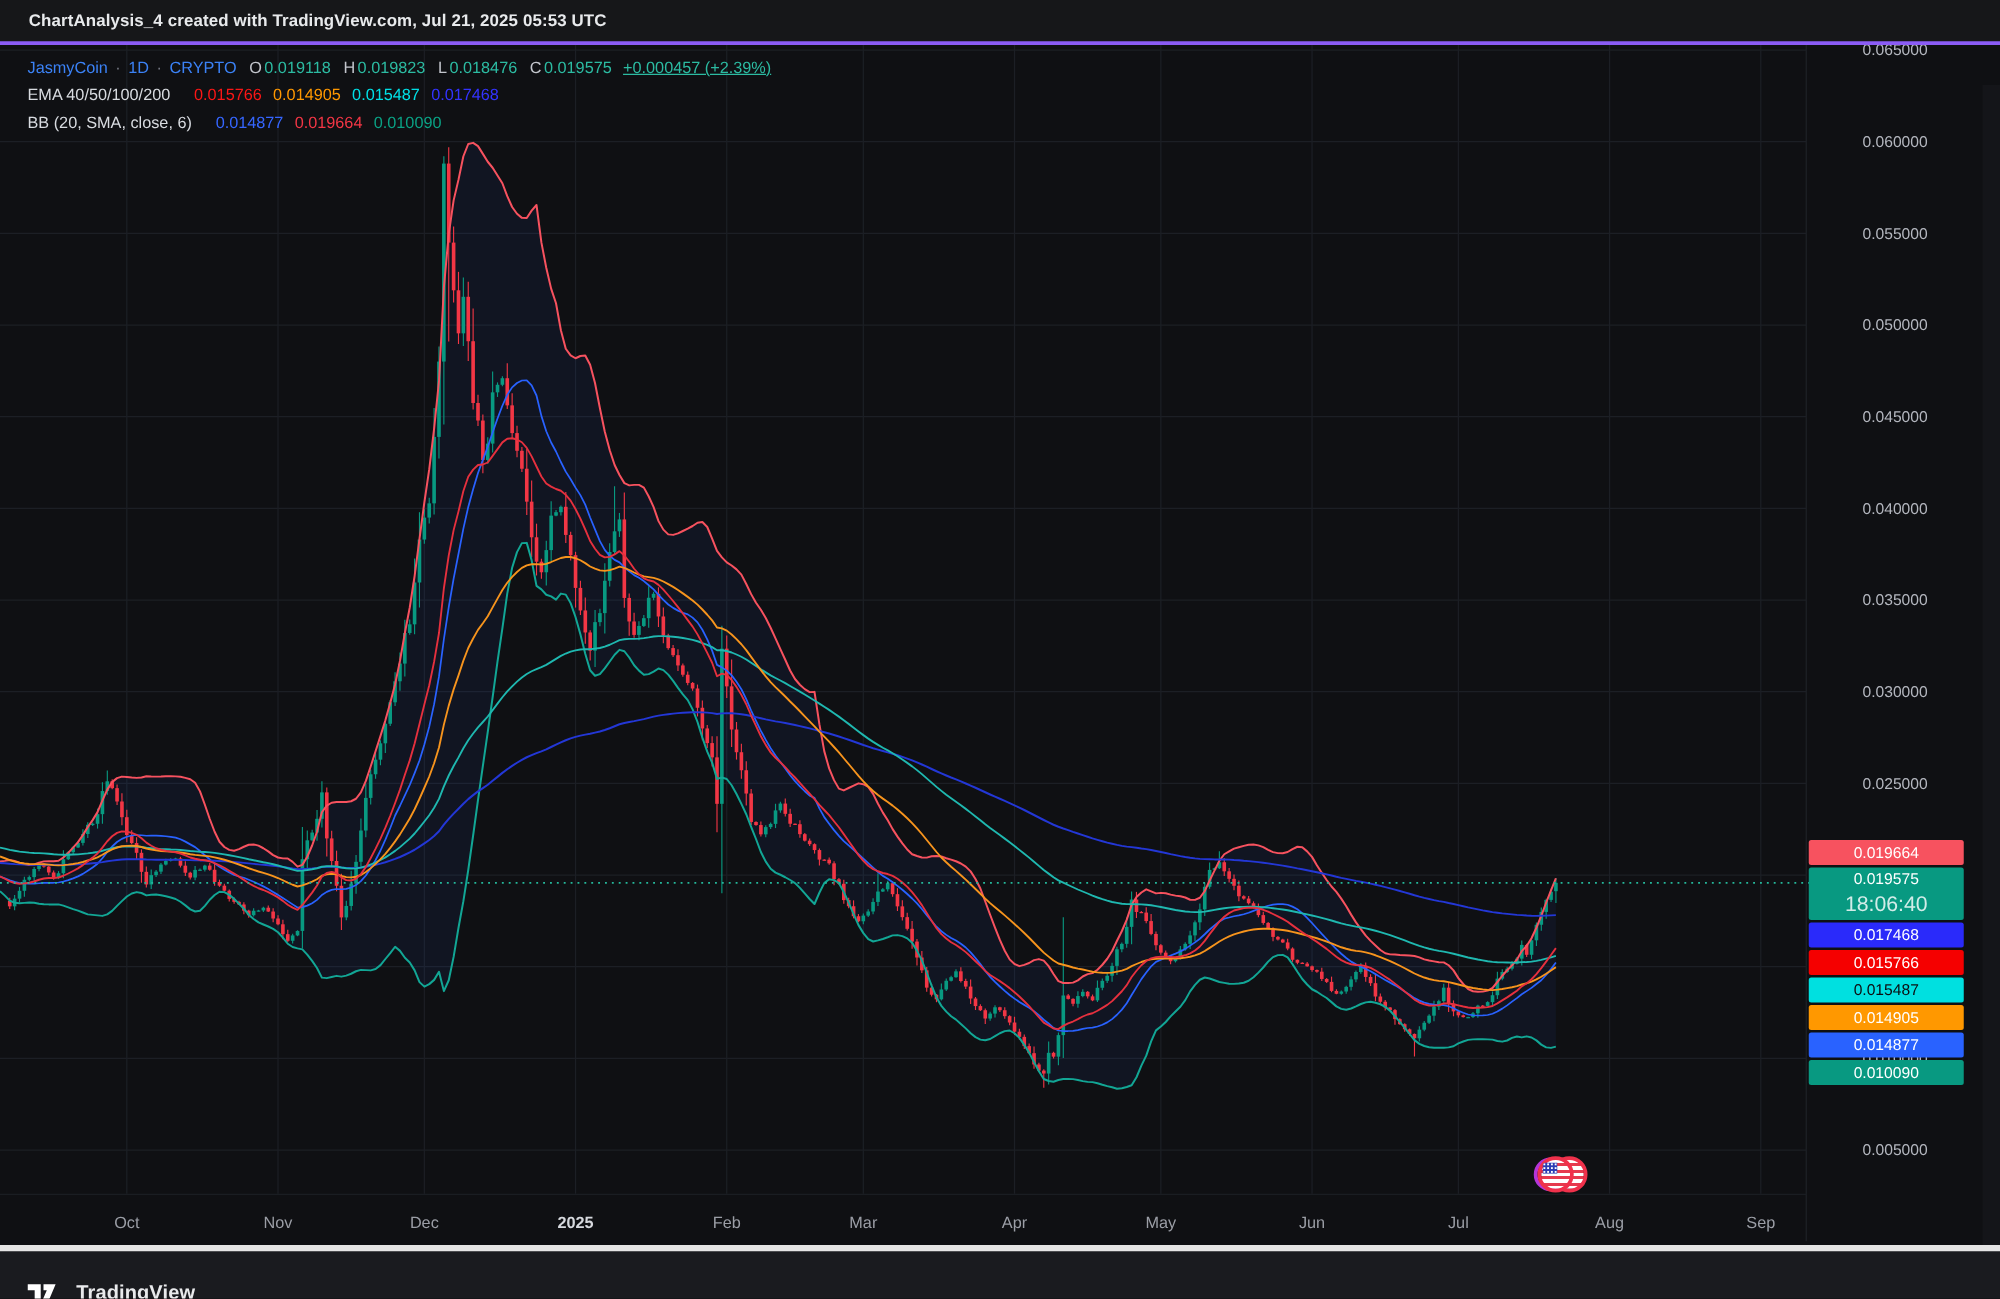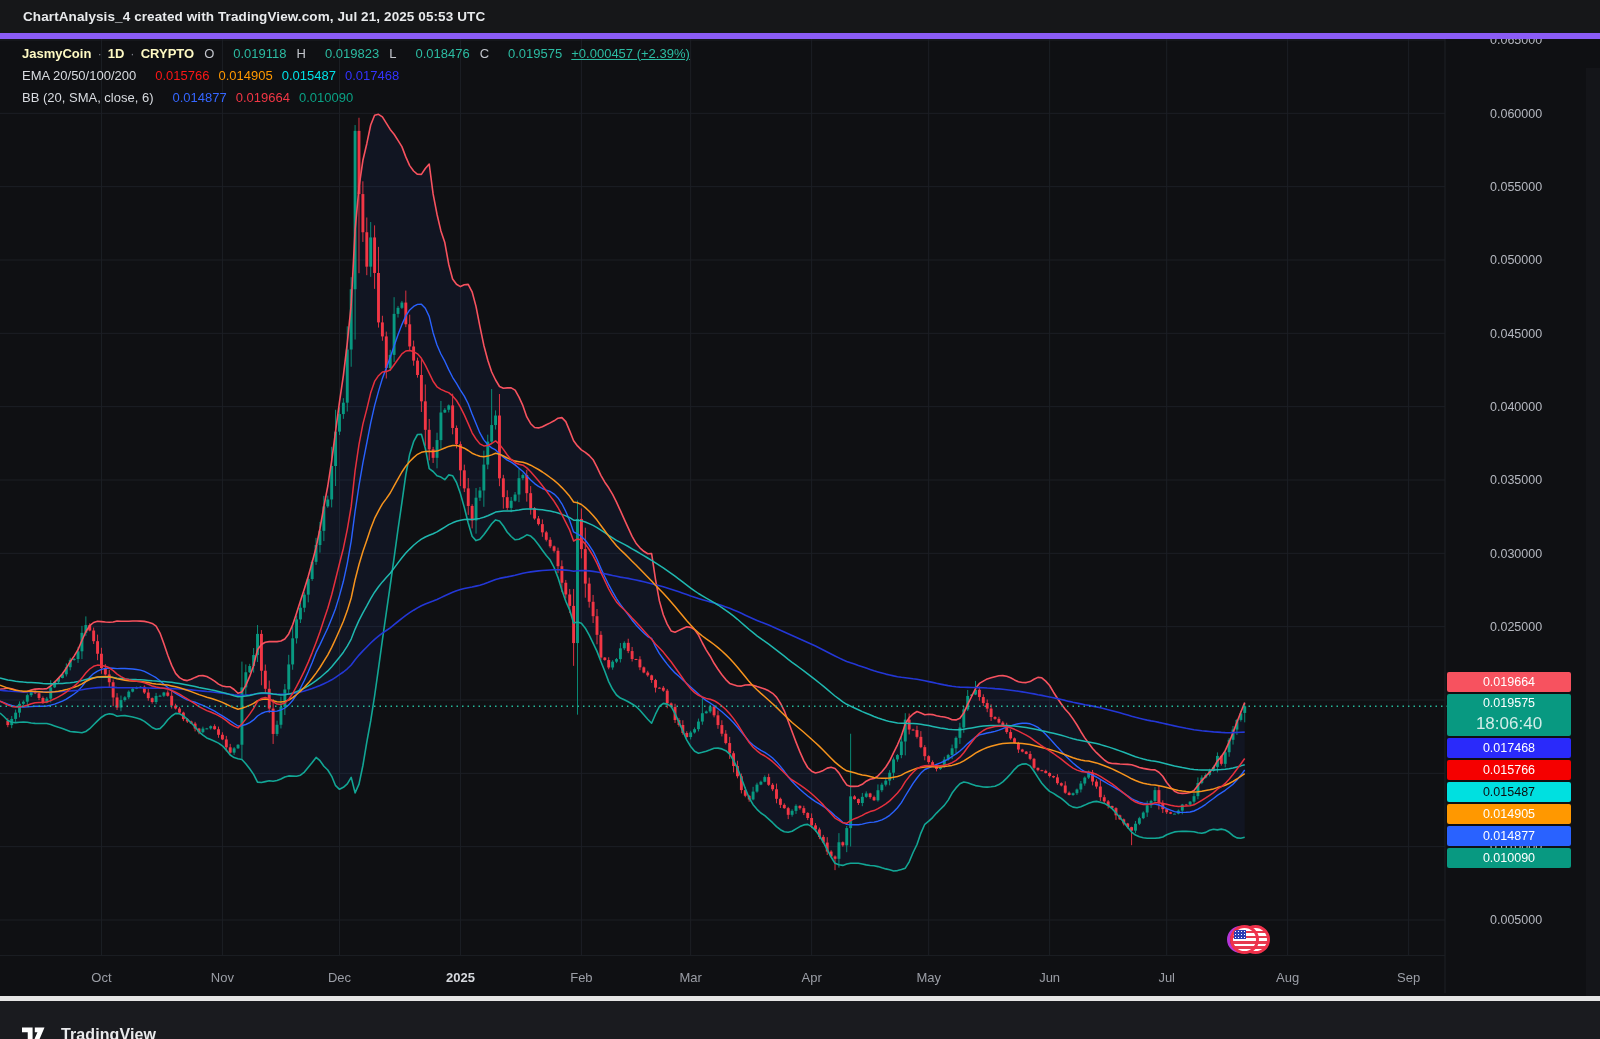--- a/index.html
+++ b/index.html
@@ -1,32 +1,32 @@
 <!DOCTYPE html>
 <html><head>
 <meta charset="utf-8">
 <style>
   html,body{margin:0;padding:0;background:#0f1013;}
   .app{position:relative;width:1600px;height:1039px;overflow:hidden;background:#0f1013;
        font-family:"Liberation Sans", sans-serif; -webkit-font-smoothing:antialiased;}
   
   .topbar{position:absolute;left:0;top:0;width:1600px;height:33px;background:#161719;
-          border-bottom:6px solid #8b5cf6;display:flex;align-items:center;z-index:30;}
+          border-bottom:3px solid #8b5cf6;display:flex;align-items:center;z-index:30;}
   .topbar .title{color:#e8eaec;font-size:13.5px;font-weight:700;padding-left:23px;letter-spacing:.1px;}
   
   .stage{position:absolute;left:0;top:34px;width:1600px;height:962px;}
   svg.chart{position:absolute;left:0;top:-34px;width:1600px;height:1039px;display:block;}
   
   .legend{position:absolute;left:22px;top:8px;z-index:20;}
   .lrow{display:flex;align-items:center;height:22px;font-size:13px;white-space:nowrap;}
-  .lrow .sym{color:#fef9c3;font-weight:700;}
+  .lrow .sym{color:#3b82f6;font-weight:400;}
   .lrow .dim{color:#787b86;padding:0 6px;}
   .lrow .lbl{color:#d8dbe0;margin-right:10px;}
   .lrow .k{color:#c2c5cc;margin-left:10px;}
-  .lrow .v{margin-left:19px;}
+  .lrow .v{margin-left:2px;}
   .lrow .chg{margin-left:9px;text-decoration:underline;}
   
   .badges{position:absolute;left:1447px;top:0;width:124px;z-index:25;}
   .badge{position:absolute;left:0;width:124px;border-radius:2px;color:#fff;font-size:12.5px;
          display:flex;flex-direction:column;align-items:center;justify-content:center;line-height:1.45;}
   .badge .tm{font-size:17px;opacity:.82;}
   
   .flagwrap{position:absolute;left:1227px;top:890px;width:46px;height:32px;z-index:22;}
   .evt{position:absolute;box-sizing:border-box;width:29px;height:29px;border-radius:50%;
        border:3px solid #f0314b;background:repeating-linear-gradient(180deg,#ffffff 0 2.6px,#e63a4e 2.6px 5.2px);}
@@ -770,21 +770,21 @@
     <div class="legend">
       <div class="lrow">
         <span class="sym">JasmyCoin</span>
         <span class="dim">·</span>
         <span class="sym">1D</span>
         <span class="dim">·</span>
         <span class="sym">CRYPTO</span>
         <span id="ohlc-vals"><span class="k">O</span><span class="v" style="color: rgb(44, 187, 162);">0.019118</span><span class="k">H</span><span class="v" style="color: rgb(44, 187, 162);">0.019823</span><span class="k">L</span><span class="v" style="color: rgb(44, 187, 162);">0.018476</span><span class="k">C</span><span class="v" style="color: rgb(44, 187, 162);">0.019575</span><span class="chg" style="color: rgb(44, 187, 162);">+0.000457 (+2.39%)</span></span>
       </div>
       <div class="lrow">
-        <span class="lbl">EMA 20/50/100/200</span>
+        <span class="lbl">EMA 40/50/100/200</span>
         <span id="ema-vals"><span class="v" style="color: rgb(251, 22, 22); margin-left: 9px;">0.015766</span><span class="v" style="color: rgb(255, 152, 0); margin-left: 9px;">0.014905</span><span class="v" style="color: rgb(0, 224, 230); margin-left: 9px;">0.015487</span><span class="v" style="color: rgb(51, 51, 255); margin-left: 9px;">0.017468</span></span>
       </div>
       <div class="lrow">
         <span class="lbl">BB (20, SMA, close, 6)</span>
         <span id="bb-vals"><span class="v" style="color: rgb(53, 102, 255); margin-left: 9px;">0.014877</span><span class="v" style="color: rgb(242, 54, 69); margin-left: 9px;">0.019664</span><span class="v" style="color: rgb(10, 161, 132); margin-left: 9px;">0.010090</span></span>
       </div>
     </div>
 
     <div class="badges" id="badges">
         <div class="badge" style="top: 638px; height: 20px; background: rgb(247, 82, 95); color: rgb(255, 255, 255);">

